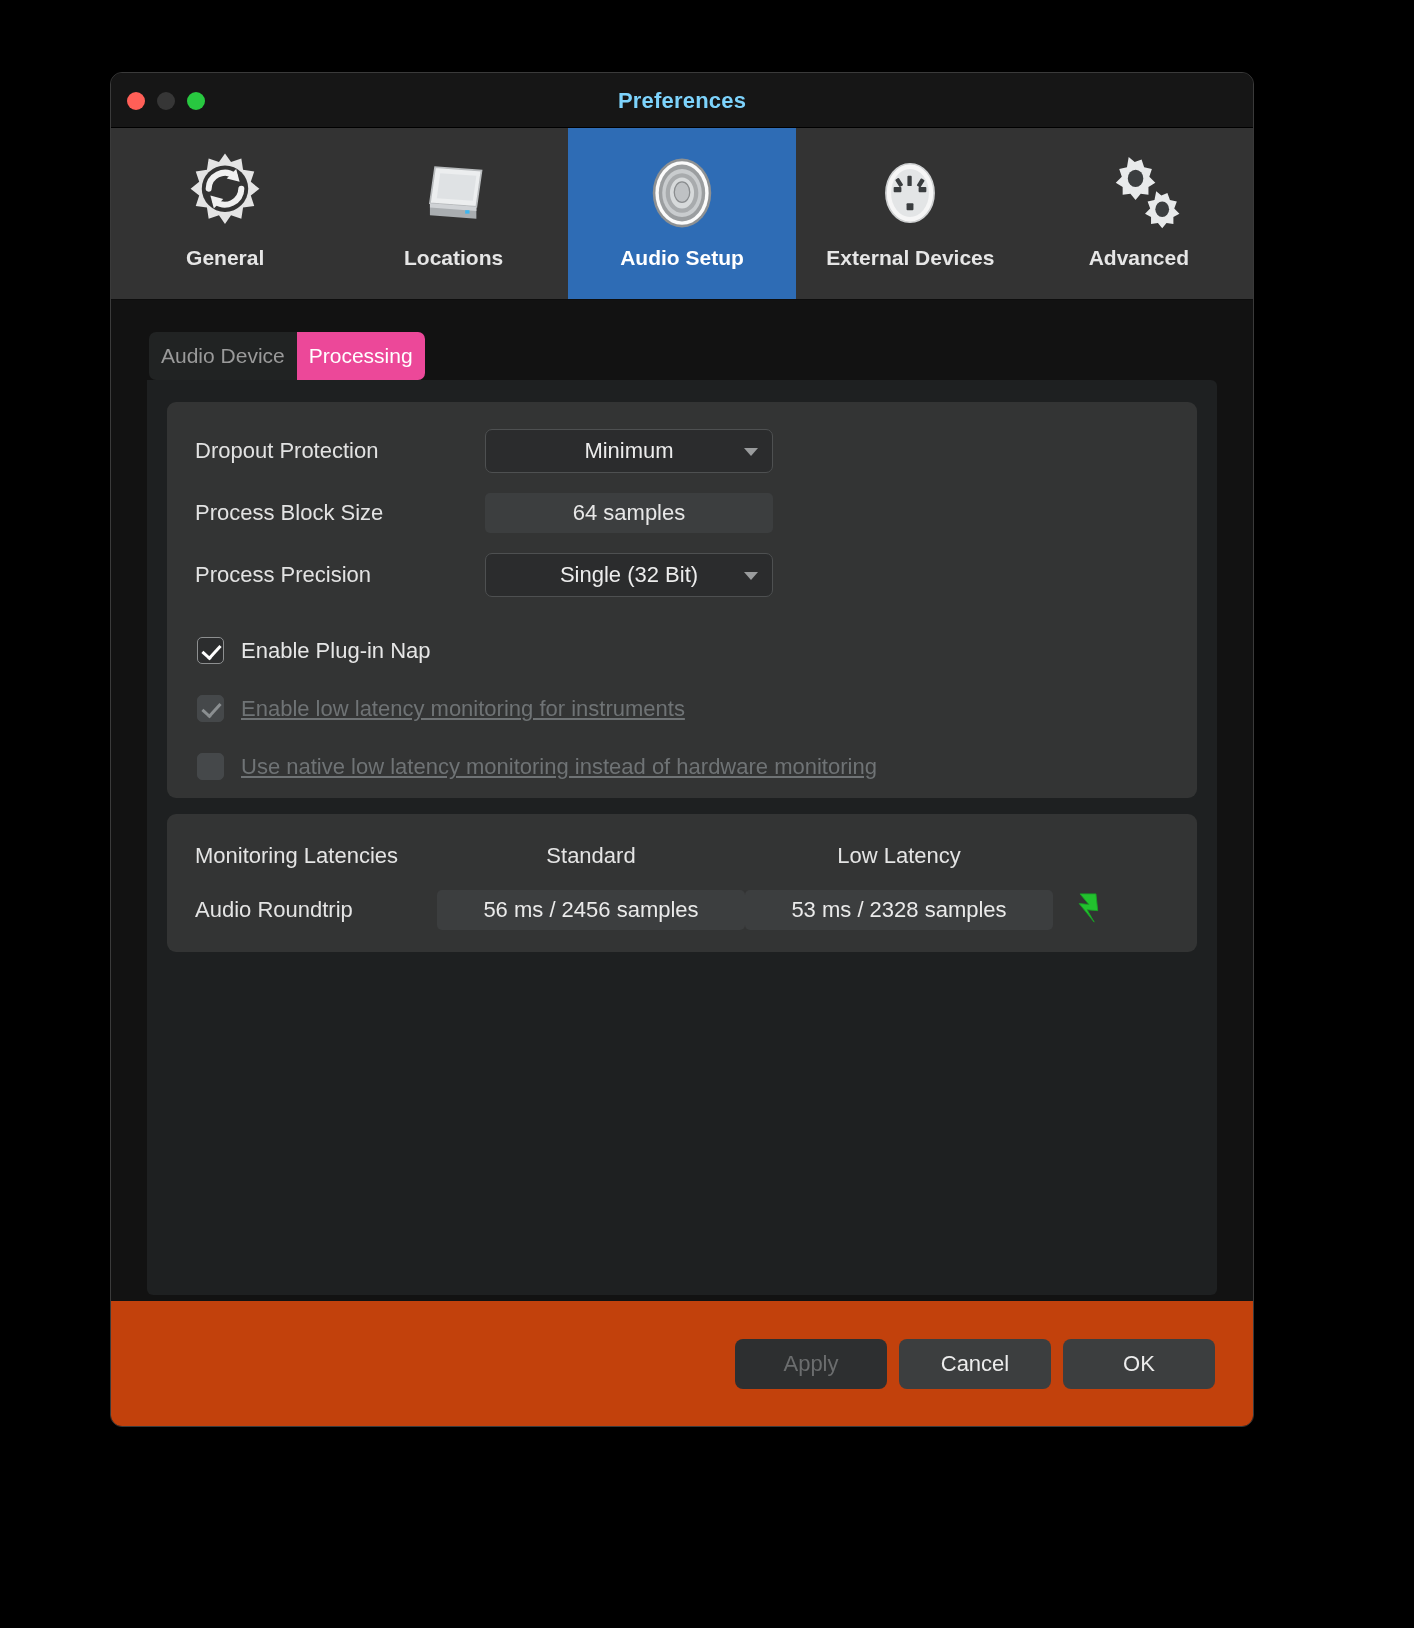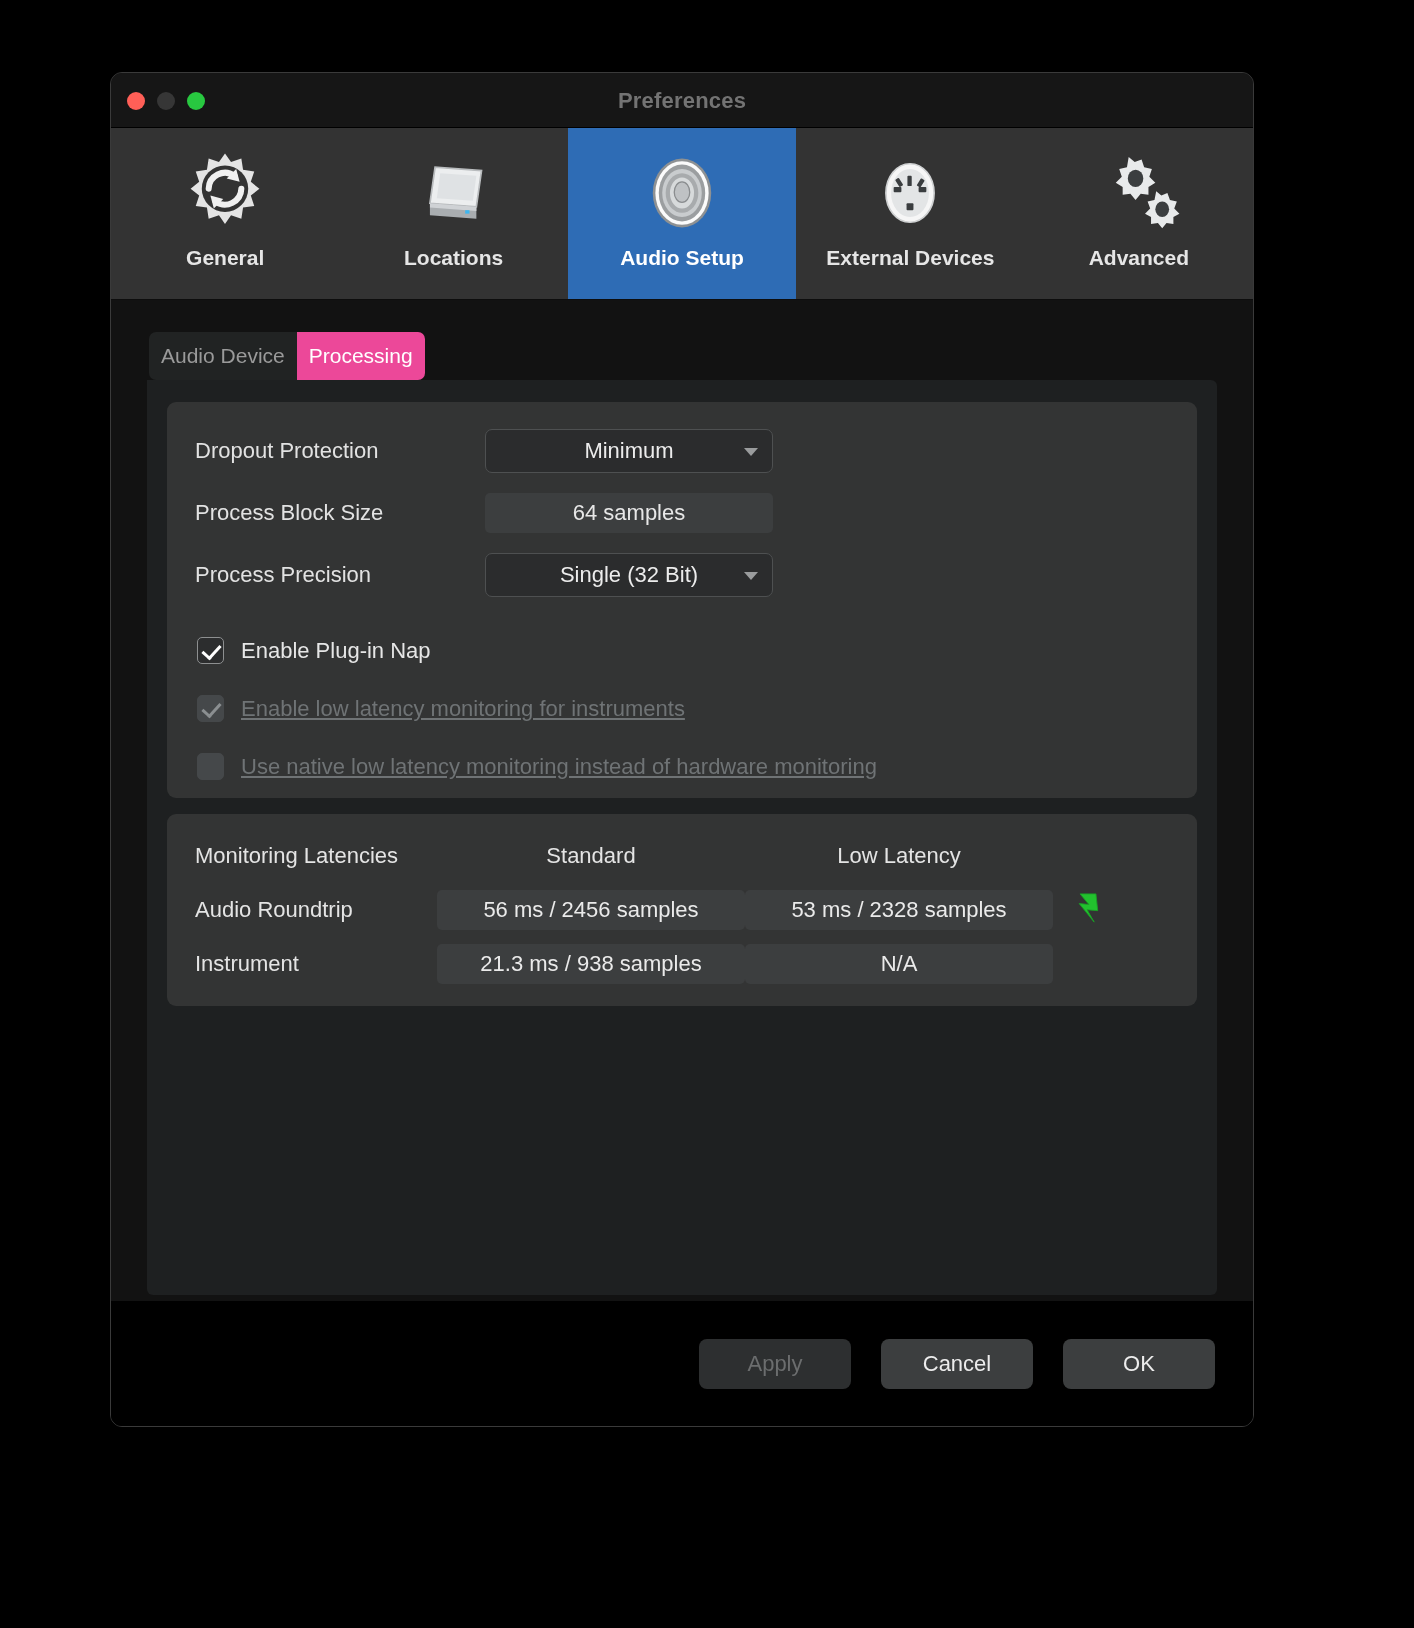--- a/index.html
+++ b/index.html
@@ -55,21 +55,21 @@
   .light.zoom     { background: #28c840; }
 
   #window-title {
     position: absolute;
     left: 0; right: 0; top: 0;
     height: 55px;
     line-height: 55px;
     text-align: center;
     font-size: 22px;
     font-weight: bold;
-    color: #737373;
+    color: #7dd3fc;
     letter-spacing: 0.2px;
   }
 
   
   #toolbar {
     display: flex;
     height: 172px;
     background: #333333;
     border-bottom: 1px solid #0d0d0d;
   }
@@ -272,22 +272,22 @@
 
   
   #footer {
     position: absolute;
     left: 0; right: 0; bottom: 0;
     height: 125px;
     display: flex;
     align-items: center;
     justify-content: flex-end;
     padding-right: 38px;
-    gap: 30px;
-    background: #000000;
+    gap: 12px;
+    background: #c2410c;
   }
   .btn {
     width: 152px;
     height: 50px;
     border-radius: 8px;
     background: #3c3e3f;
     color: #ececec;
     font-size: 22px;
     display: flex;
     align-items: center;
@@ -478,30 +478,20 @@
               </div>
               <div class="lat-c3">
                 <span>
                   <svg width="26" height="30" viewBox="0 0 26 34">
                     <polygon points="22,1 4,1 14,13 3,12 20,33 12,19 24,20" fill="#22c12e" stroke="#19a024" stroke-width="1"></polygon>
                   </svg>
                 </span>
               </div>
             </div>
 
-            <div class="lat-row">
-              <div class="lat-name lat-c0">Instrument</div>
-              <div class="lat-c1">
-                <div class="lat-val">21.3 ms / 938 samples</div>
-              </div>
-              <div class="lat-c2">
-                <div class="lat-val">N/A</div>
-              </div>
-              <div class="lat-c3"></div>
-            </div>
 
           </div>
         </div>
 
       </div>
 
       <div id="footer">
         <div class="btn disabled">
           <span>Apply</span>
         </div>

